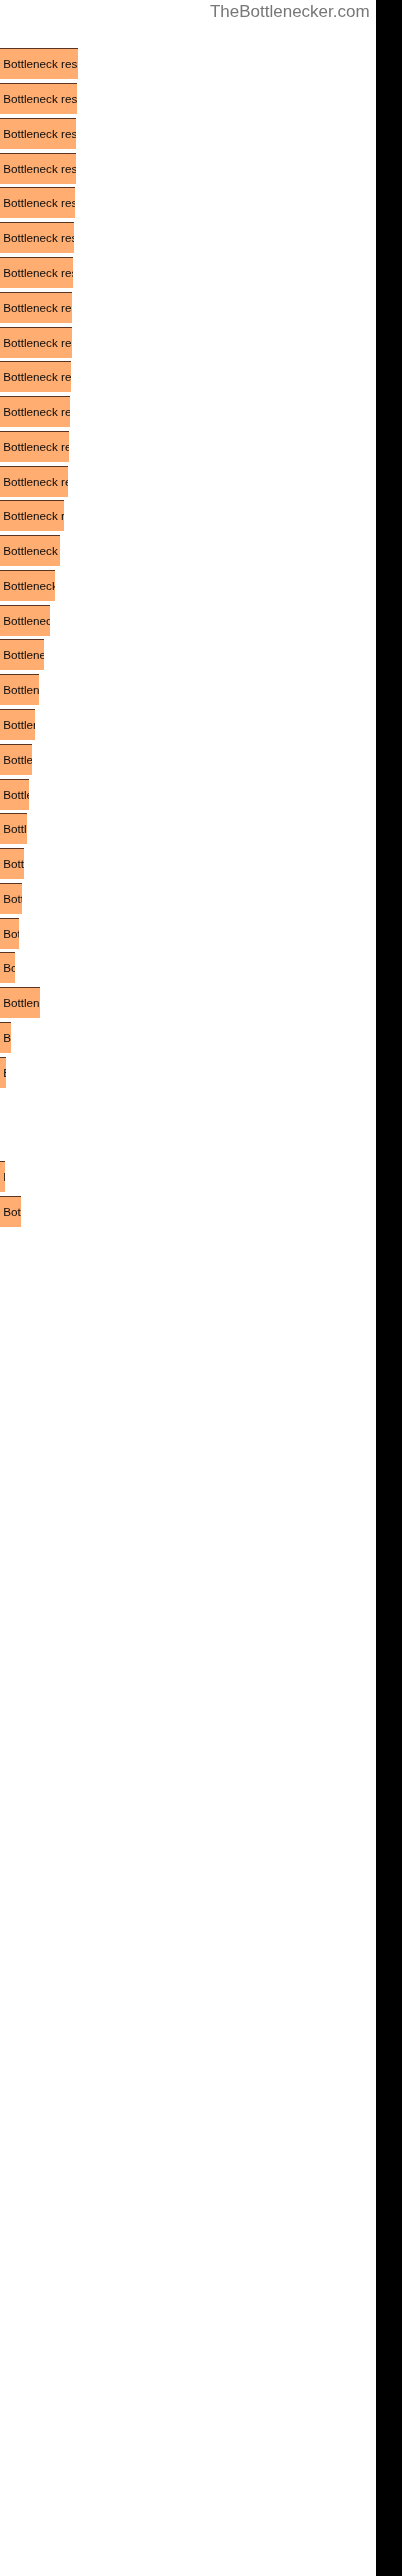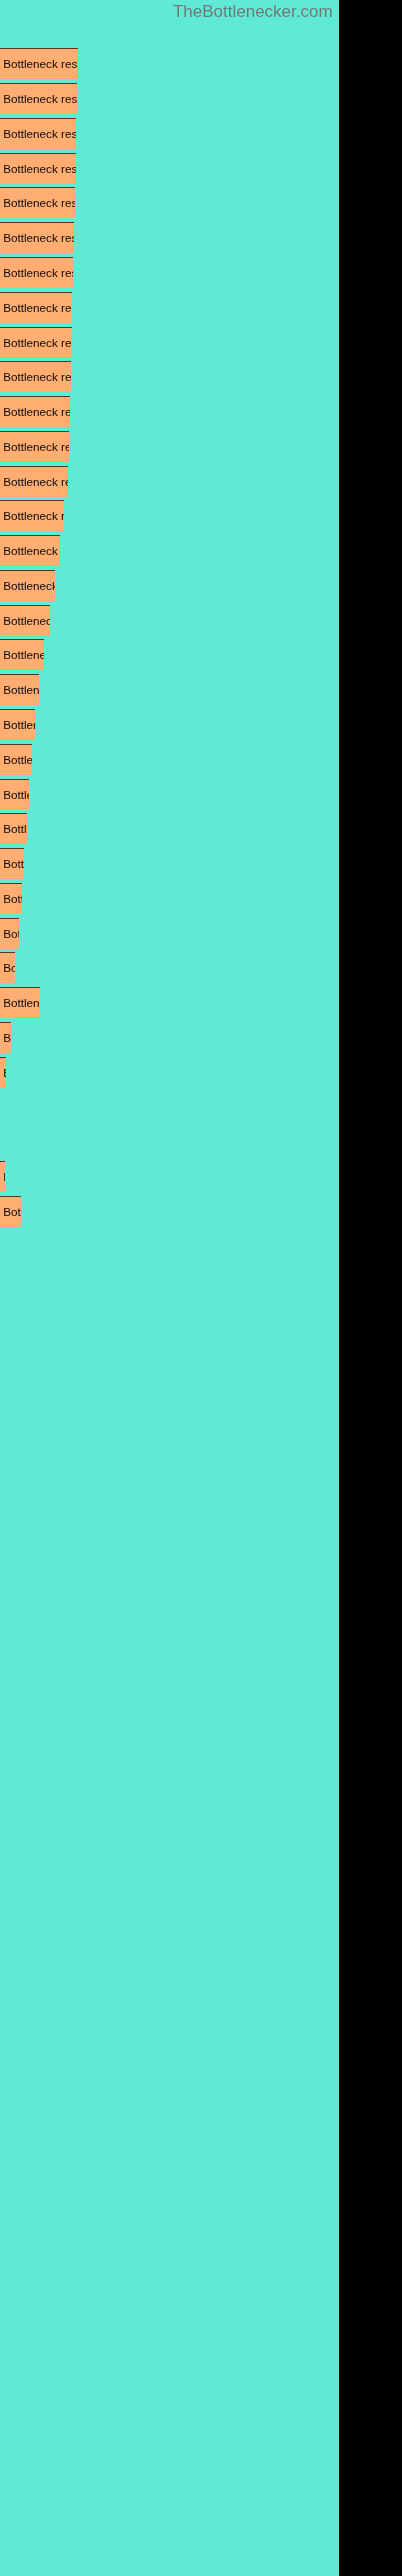--- a/index.html
+++ b/index.html
@@ -12,23 +12,23 @@
     height: 2576px;
     position: relative;
     font-family: "Liberation Sans", sans-serif;
     overflow: hidden;
   }
 
   #chart-root {
     position: absolute;
     left: 0;
     top: 0;
-    width: 339px;
+    width: 376px;
     height: 2576px;
-    background: #5eead4;
+    background: #ffffff;
   }
 
   #watermark {
     position: absolute;
     right: 6.4px;
     top: 0.8px;
     font-family: "Liberation Sans", sans-serif;
     font-size: 17px;
     color: #777777;
     letter-spacing: 0px;

